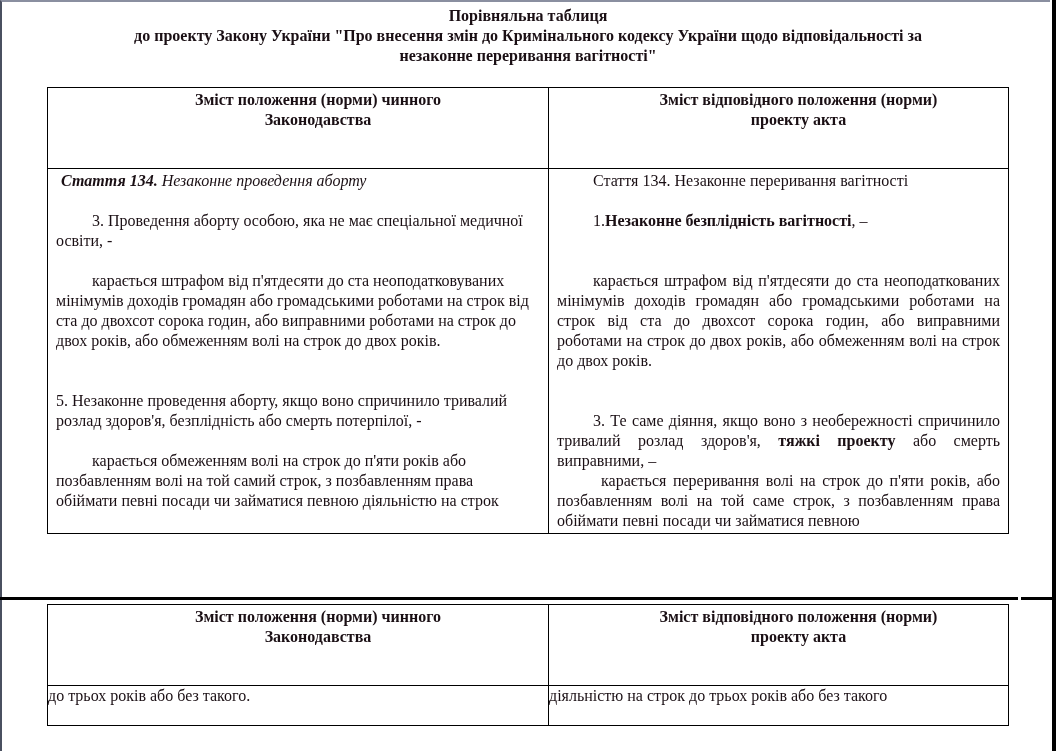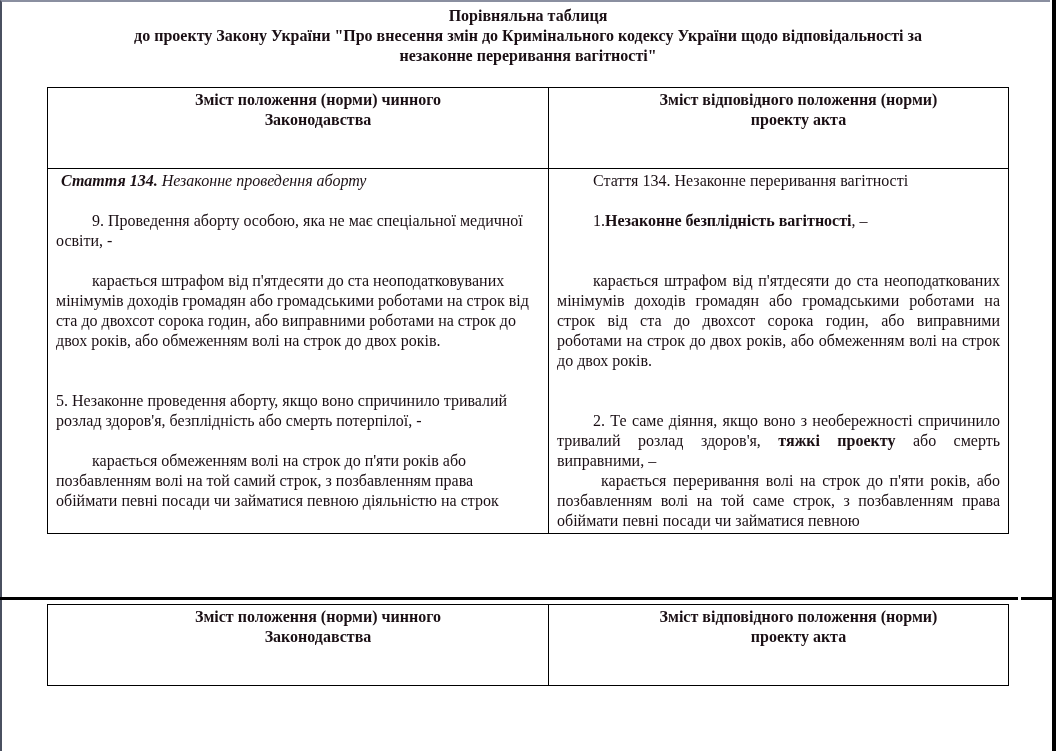--- a/index.html
+++ b/index.html
@@ -95,38 +95,38 @@
         <div>Зміст відповідного положення (норми)</div>
         <div>проекту акта</div>
       </div>
     </td>
   </tr>
   <tr class="content">
     <td>
       <div class="cell-wrap lc">
         <p style="padding-left:5px;font-style:italic;"><b>Стаття 134.</b><span> Незаконне проведення аборту</span></p>
         <div class="gap20"></div>
-        <p class="ind">9. Проведення аборту особою, яка не має спеціальної медичної освіти, -</p>
+        <p class="ind">3. Проведення аборту особою, яка не має спеціальної медичної освіти, -</p>
         <div class="gap20"></div>
         <p class="ind">карається штрафом від п'ятдесяти до ста неоподатковуваних мінімумів доходів громадян або громадськими роботами на строк від ста до двохсот сорока годин, або виправними роботами на строк до двох років, або обмеженням волі на строк до двох років.</p>
         <div class="gap40"></div>
         <p>5. Незаконне проведення аборту, якщо воно спричинило тривалий розлад здоров'я, безплідність або смерть потерпілої, -</p>
         <div class="gap20"></div>
         <p class="ind">карається обмеженням волі на строк до п'яти років або позбавленням волі на той самий строк, з позбавленням права обіймати певні посади чи займатися певною діяльністю на строк</p>
       </div>
     </td>
     <td>
       <div class="cell-wrap rc">
         <p class="ind">Стаття 134. Незаконне переривання вагітності</p>
         <div class="gap20"></div>
         <p class="ind"><span>1.</span><b>Незаконне безплідність вагітності</b><span>, –</span></p>
         <div class="gap40"></div>
         <p class="ind">карається штрафом від п'ятдесяти до ста неоподаткованих мінімумів доходів громадян або громадськими роботами на строк від ста до двохсот сорока годин, або виправними роботами на строк до двох років, або обмеженням волі на строк до двох років.</p>
         <div class="gap40"></div>
-        <p class="ind"><span>2. Те саме діяння, якщо воно з необережності спричинило тривалий розлад здоров'я, </span><b>тяжкі проекту</b><span> або смерть виправними, –</span></p>
+        <p class="ind"><span>3. Те саме діяння, якщо воно з необережності спричинило тривалий розлад здоров'я, </span><b>тяжкі проекту</b><span> або смерть виправними, –</span></p>
         <p class="ind2">карається переривання волі на строк до п'яти років, або позбавленням волі на той саме строк, з позбавленням права обіймати певні посади чи займатися певною</p>
       </div>
     </td>
   </tr>
 </tbody>
   </table>
 
 <div class="page-break"></div>
 <div class="page-break-gap"></div>
 
@@ -143,14 +143,18 @@
         <div>Законодавства</div>
       </div>
     </td>
     <td class="right">
       <div class="inner">
         <div>Зміст відповідного положення (норми)</div>
         <div>проекту акта</div>
       </div>
     </td>
   </tr>
+  <tr class="content2">
+    <td>до трьох років або без такого.</td>
+    <td>діяльністю на строк до трьох років або без такого</td>
+  </tr>
 </tbody>
   </table>
 
 </body></html>

